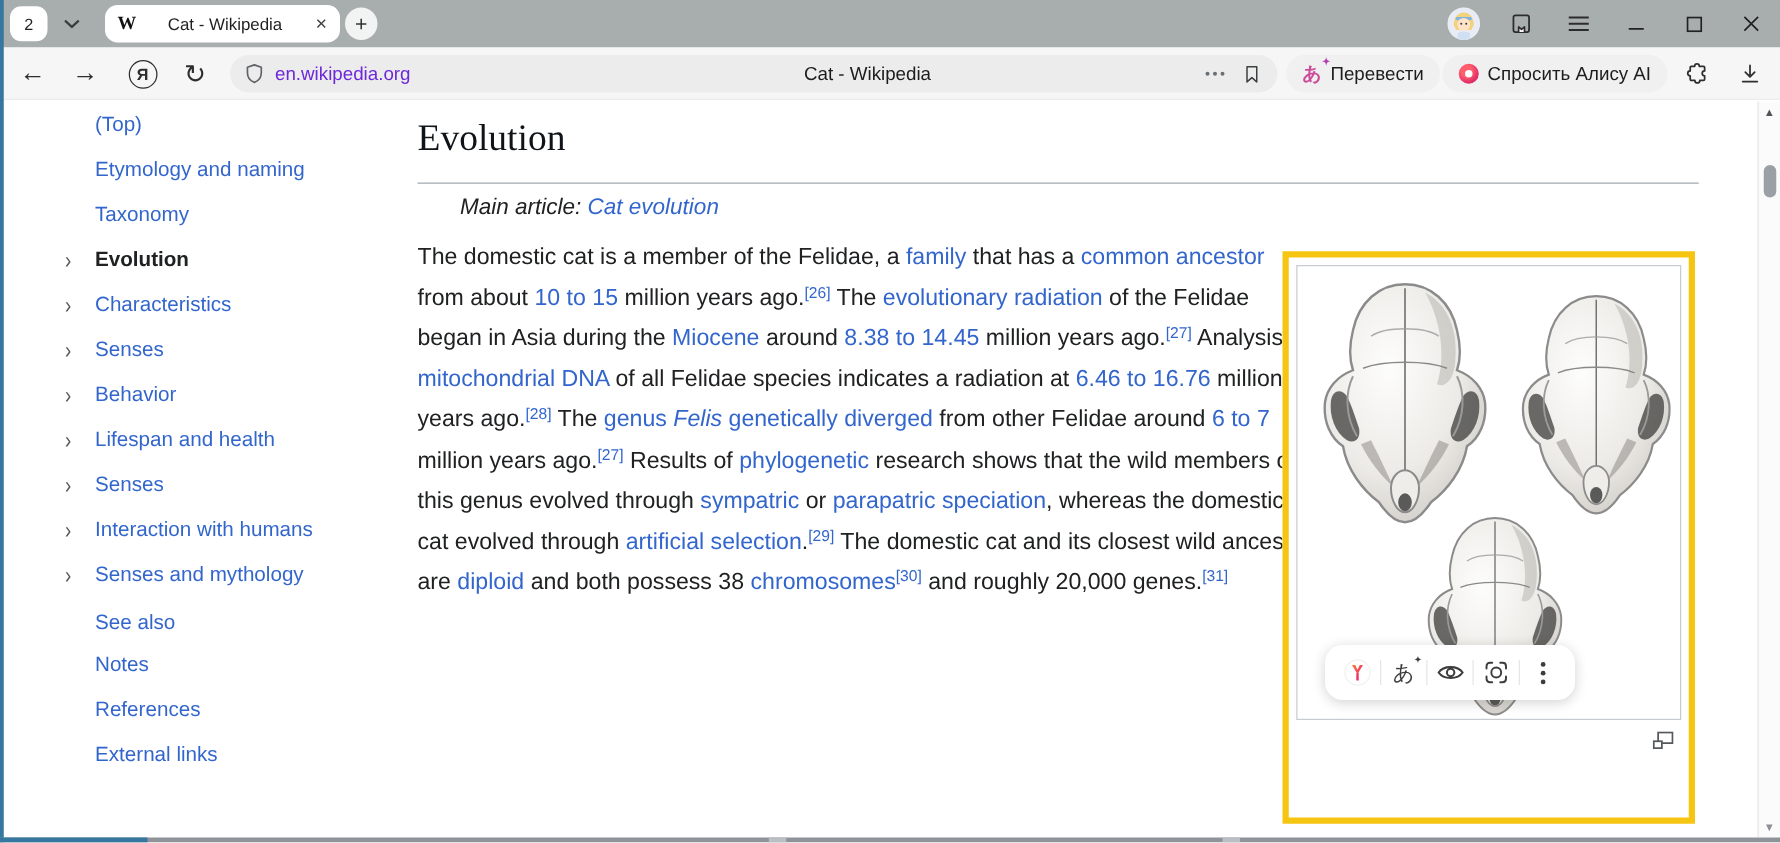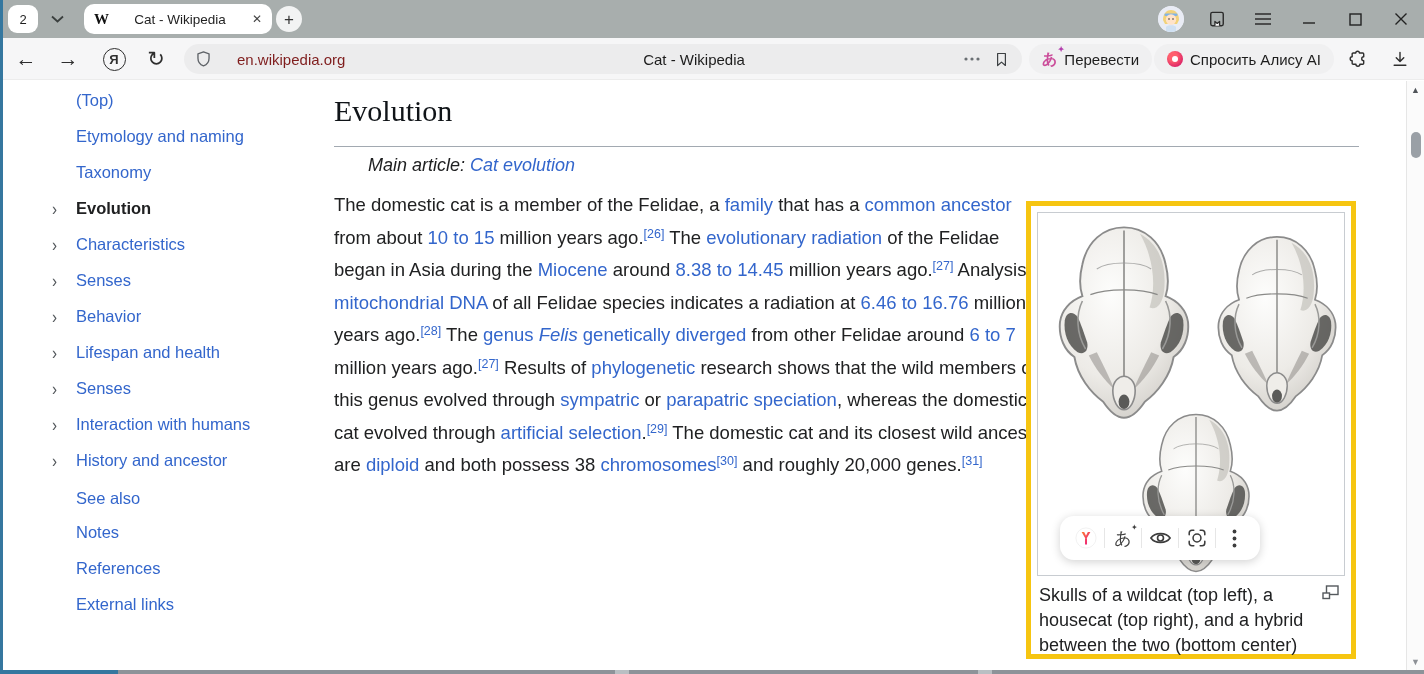--- a/index.html
+++ b/index.html
@@ -41,21 +41,21 @@
              border-bottom:1px solid #ececec; }
   .nav-icon { position:absolute; top:0; height:42px; display:flex; align-items:center;
               justify-content:center; color:#2e2e2e; }
   .arrow-glyph { font-size:21px; color:#2e2e2e; }
   .ya-circle { width:23px; height:23px; border:1.7px solid #2e2e2e; border-radius:50%;
                display:flex; align-items:center; justify-content:center; font-size:13px;
                font-weight:bold; color:#2e2e2e; }
   .reload-glyph { font-size:21px; color:#2e2e2e; }
   .urlbar { position:absolute; left:184px; top:6px; width:838px; height:30px; background:#ececed;
             border-radius:15px; display:flex; align-items:center; padding:0 10px; }
-  .url-text { font-size:15px; color:#7f1d1d; margin-left:24px; }
+  .url-text { font-size:15px; color:#6d28d9; margin-left:7px; }
   .page-title-center { position:absolute; left:330px; width:360px; text-align:center; font-size:15px;
                        color:#1c1c1c; pointer-events:none; }
   .urlbar-right { position:absolute; right:12px; display:flex; align-items:center; gap:12px; }
   .chrome-btn { position:absolute; top:6px; height:30px; background:#f0f0f1; border:none;
                 border-radius:15px; display:flex; align-items:center; gap:7px; padding:0 13px;
                 font-size:15px; color:#1d1d1d; font-family:"Liberation Sans",sans-serif; }
   .tr-aicon { color:#cb4d9a; font-size:15px; font-weight:bold; position:relative; }
   .tr-aicon::after { content:"✦"; position:absolute; top:-5px; right:-7px; font-size:8px; color:#b33fae; }
   .alice-ring { width:16px; height:16px; border-radius:50%;
                 background:radial-gradient(circle at 38% 35%, #ff5f6d 0 30%, #e02a68 70%, #c9216e 100%);
@@ -295,21 +295,21 @@
         <div class="toc-item" style="top: 295px;">
           <span class="toc-chevron">›</span>
           <a class="toc-label" href="#">Senses</a>
         </div>
         <div class="toc-item" style="top: 331px;">
           <span class="toc-chevron">›</span>
           <a class="toc-label" href="#">Interaction with humans</a>
         </div>
         <div class="toc-item" style="top: 367px;">
           <span class="toc-chevron">›</span>
-          <a class="toc-label" href="#">History and ancestor</a>
+          <a class="toc-label" href="#">Senses and mythology</a>
         </div>
         <div class="toc-item" style="top: 403px; align-items: flex-end;">
           <span class="toc-chevron"></span>
           <a class="toc-label" href="#">See also</a>
         </div>
         <div class="toc-item" style="top: 439px; align-items: center;">
           <span class="toc-chevron"></span>
           <a class="toc-label" href="#">Notes</a>
         </div>
         <div class="toc-item" style="top: 475px;">
@@ -371,21 +371,20 @@
             <svg width="5" height="19" viewBox="0 0 5 19">
               <circle cx="2.5" cy="2.5" r="1.9" fill="#3d3d3d"></circle>
               <circle cx="2.5" cy="9.5" r="1.9" fill="#3d3d3d"></circle>
               <circle cx="2.5" cy="16.5" r="1.9" fill="#3d3d3d"></circle>
             </svg>
           </div>
         </div>
       </div>
 
       <div class="caption-row">
-        <figcaption class="caption">Skulls of a wildcat (top left), a housecat (top right), and a hybrid between the two (bottom center)</figcaption>
         <span class="expand-icon">
           <svg width="17" height="15" viewBox="0 0 17 15">
             <rect x="4.5" y="1" width="11.5" height="8.5" fill="none" stroke="#54595d" stroke-width="1.4"></rect>
             <rect x="1" y="8" width="6.5" height="5.5" fill="#fff" stroke="#54595d" stroke-width="1.4"></rect>
           </svg>
         </span>
       </div>
     </figure>
 
     <div class="scrollbar">

